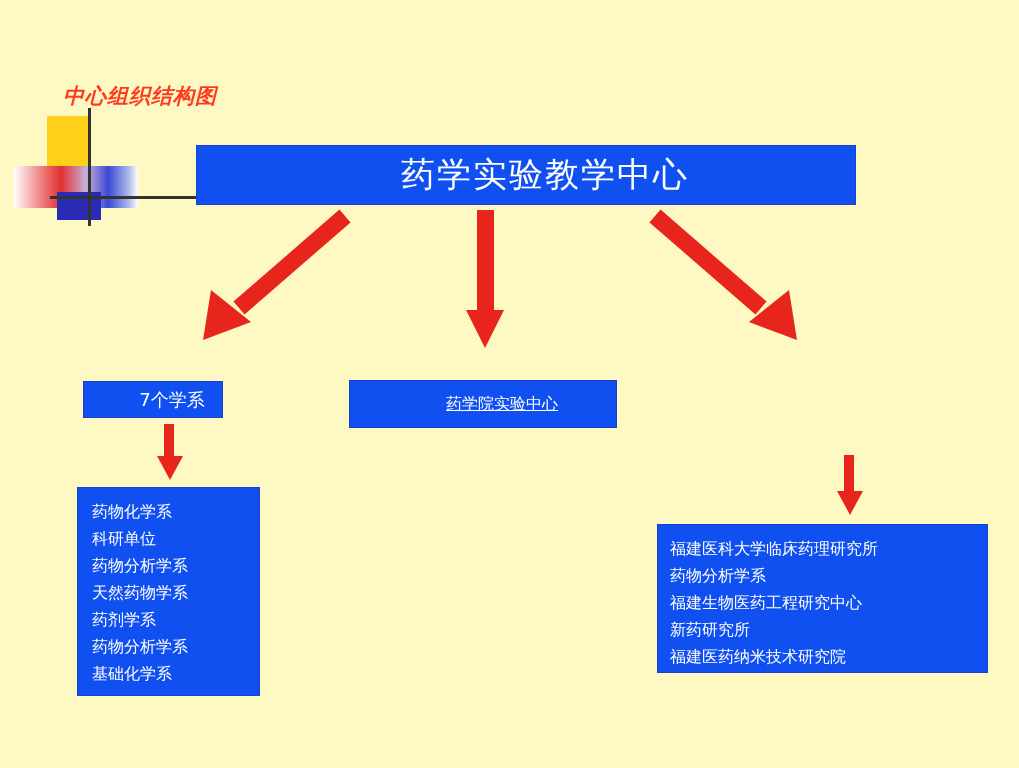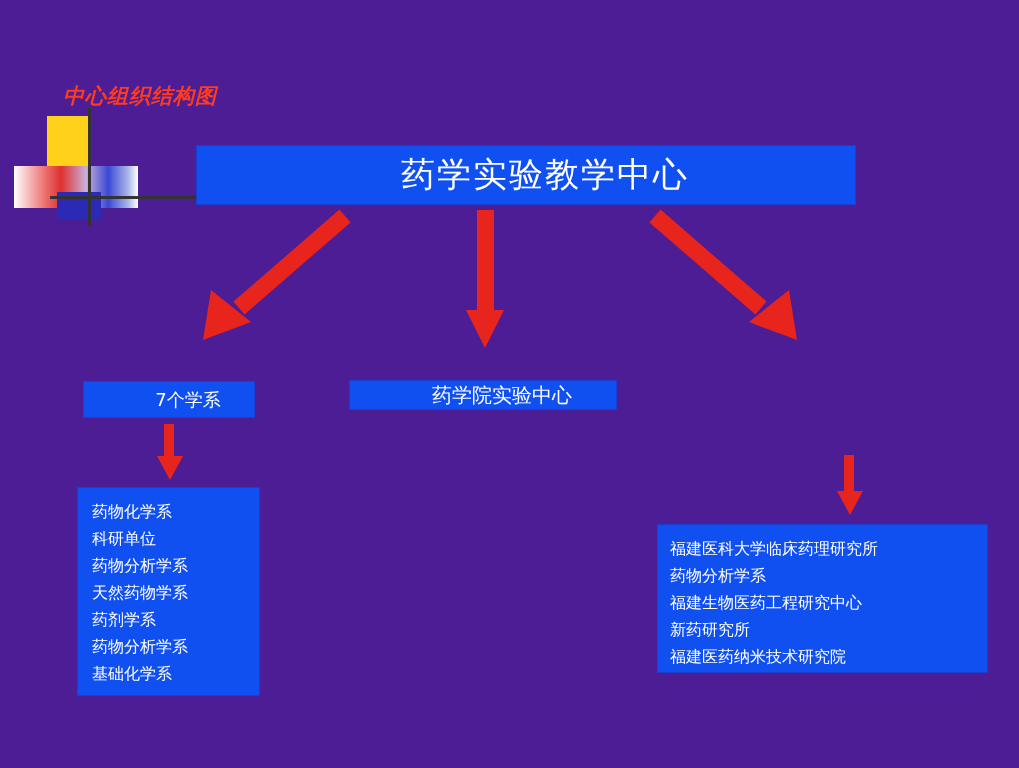--- a/index.html
+++ b/index.html
@@ -4,21 +4,21 @@
 <style>
   html, body {
     margin: 0;
     padding: 0;
     background: #ffffff;
   }
   #slide {
     position: relative;
     width: 1019px;
     height: 768px;
-    background: #4c1d95;
+    background: #fef9c3;
     font-family: "DejaVu Sans", "Liberation Sans", sans-serif;
     overflow: hidden;
   }
 
   
   .deco-yellow {
     position: absolute;
     left: 47px; top: 116px;
     width: 42px; height: 60px;
     background: #ffd11a;
@@ -76,22 +76,22 @@
     padding-left: 38px;
   }
 
   #root-box {
     left: 196px; top: 145px;
     width: 660px; height: 60px;
     font-size: 34px;
     letter-spacing: 2px;
   }
 
-  #dept-box   { left: 83px;  top: 381px; width: 172px; height: 37px; font-size: 18px; }
-  #lab-box    { left: 349px; top: 380px; width: 268px; height: 30px; font-size: 20px; }
+  #dept-box   { left: 83px;  top: 381px; width: 140px; height: 37px; font-size: 18px; }
+  #lab-box    { left: 349px; top: 380px; width: 268px; height: 48px; font-size: 16px; text-decoration: underline; }
   #res-box    { left: 712px; top: 380px; width: 234px; height: 37px; font-size: 18px; }
 
   #dept-list-box {
     left: 77px; top: 487px;
     width: 183px; height: 209px;
     padding: 10px 16px 0 14px;
   }
   #res-list-box {
     left: 657px; top: 524px;
     width: 331px; height: 149px;

